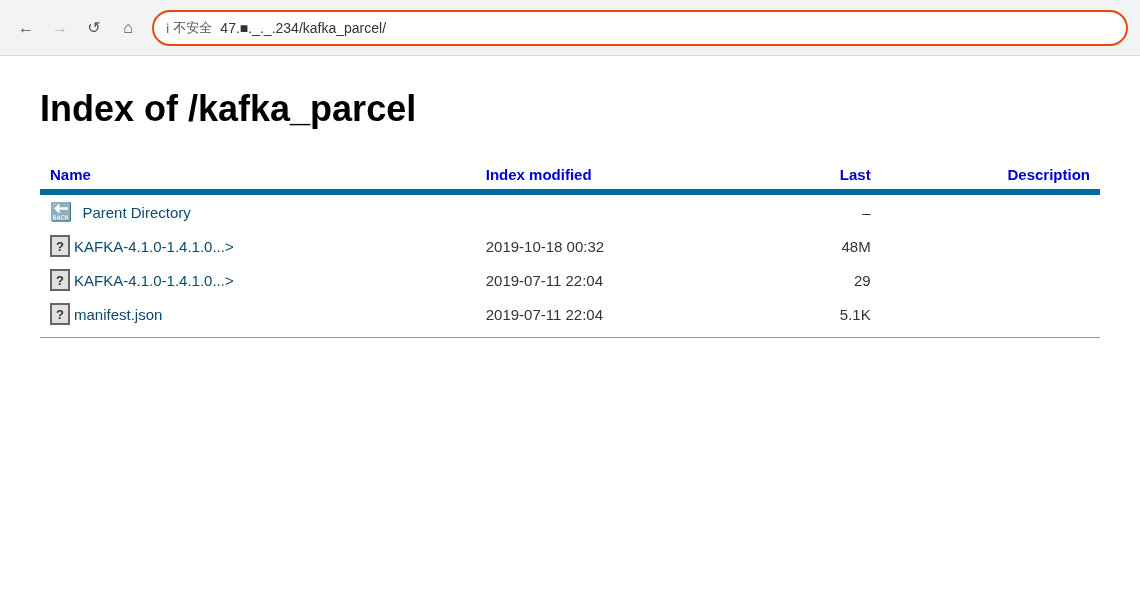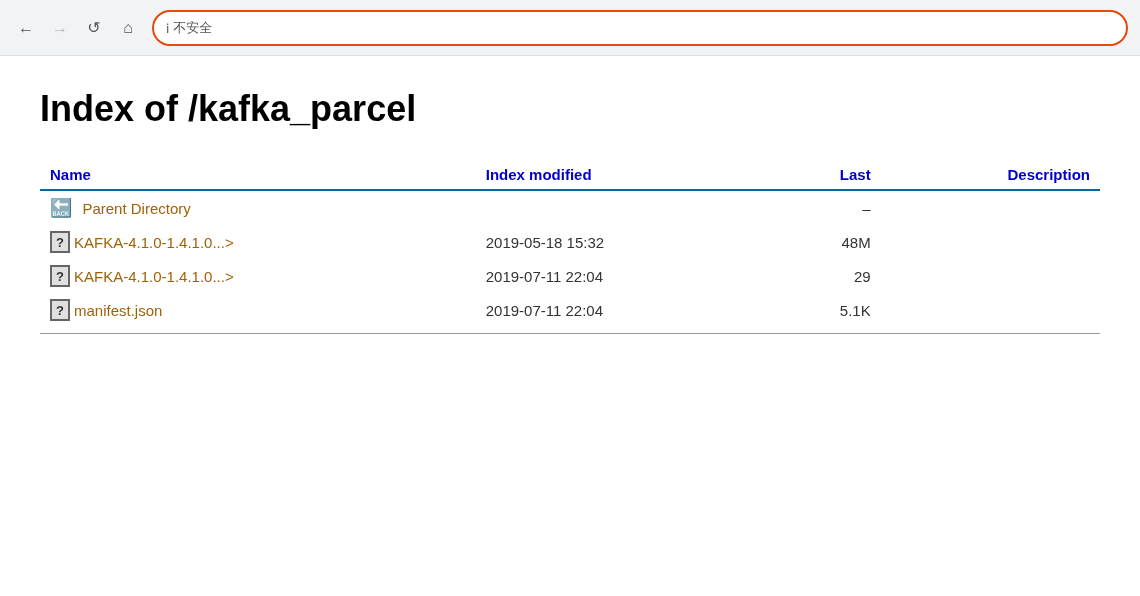--- a/index.html
+++ b/index.html
@@ -94,42 +94,42 @@
       width: 100%;
       border-collapse: collapse;
     }
 
     .file-table thead tr th {
       text-align: left;
       padding: 6px 10px;
       color: #00c;
       font-weight: bold;
       font-size: 15px;
-      border-bottom: 2px solid #0369a1;
+      border-bottom: 6px solid #0369a1;
     }
 
     .file-table thead tr th.size-col,
     .file-table thead tr th.desc-col {
       text-align: right;
     }
 
     .file-table tbody tr td {
       padding: 6px 10px;
       font-size: 15px;
       color: #333;
       vertical-align: middle;
     }
 
     .file-table tbody tr td.size-col {
       text-align: right;
       white-space: nowrap;
     }
 
     .file-table a {
-      color: #a16207;
+      color: #0c4a6e;
       text-decoration: none;
     }
 
     .file-icon {
       display: inline-flex;
       align-items: center;
       margin-right: 6px;
     }
 
     .parent-icon {
@@ -181,20 +181,21 @@
     <div class="nav-btn disabled">→</div>
     <div class="nav-btn">↺</div>
     <div class="nav-btn">⌂</div>
   </div>
 
   <div class="address-bar-container">
     <span class="security-info">
       <span>ℹ</span>
       <span>不安全</span>
     </span>
+    <span class="address-text">47.■._._.234/kafka_parcel/</span>
   </div>
 </div>
 
 <div class="page-content">
   <h1 class="page-title">Index of /kafka_parcel</h1>
 
   <table class="file-table">
     <thead>
       <tr>
         <th>Name</th>
@@ -217,21 +218,21 @@
         <td></td>
       </tr>
 
       <tr class="file-row">
         <td>
           <div class="name-cell">
             <span class="unknown-icon">?</span>
             <a href="#">KAFKA-4.1.0-1.4.1.0...&gt;</a>
           </div>
         </td>
-        <td>2019-05-18 15:32</td>
+        <td>2019-10-18 00:32</td>
         <td class="size-col">48M</td>
         <td></td>
       </tr>
 
       <tr class="file-row">
         <td>
           <div class="name-cell">
             <span class="unknown-icon">?</span>
             <a href="#">KAFKA-4.1.0-1.4.1.0...&gt;</a>
           </div>

